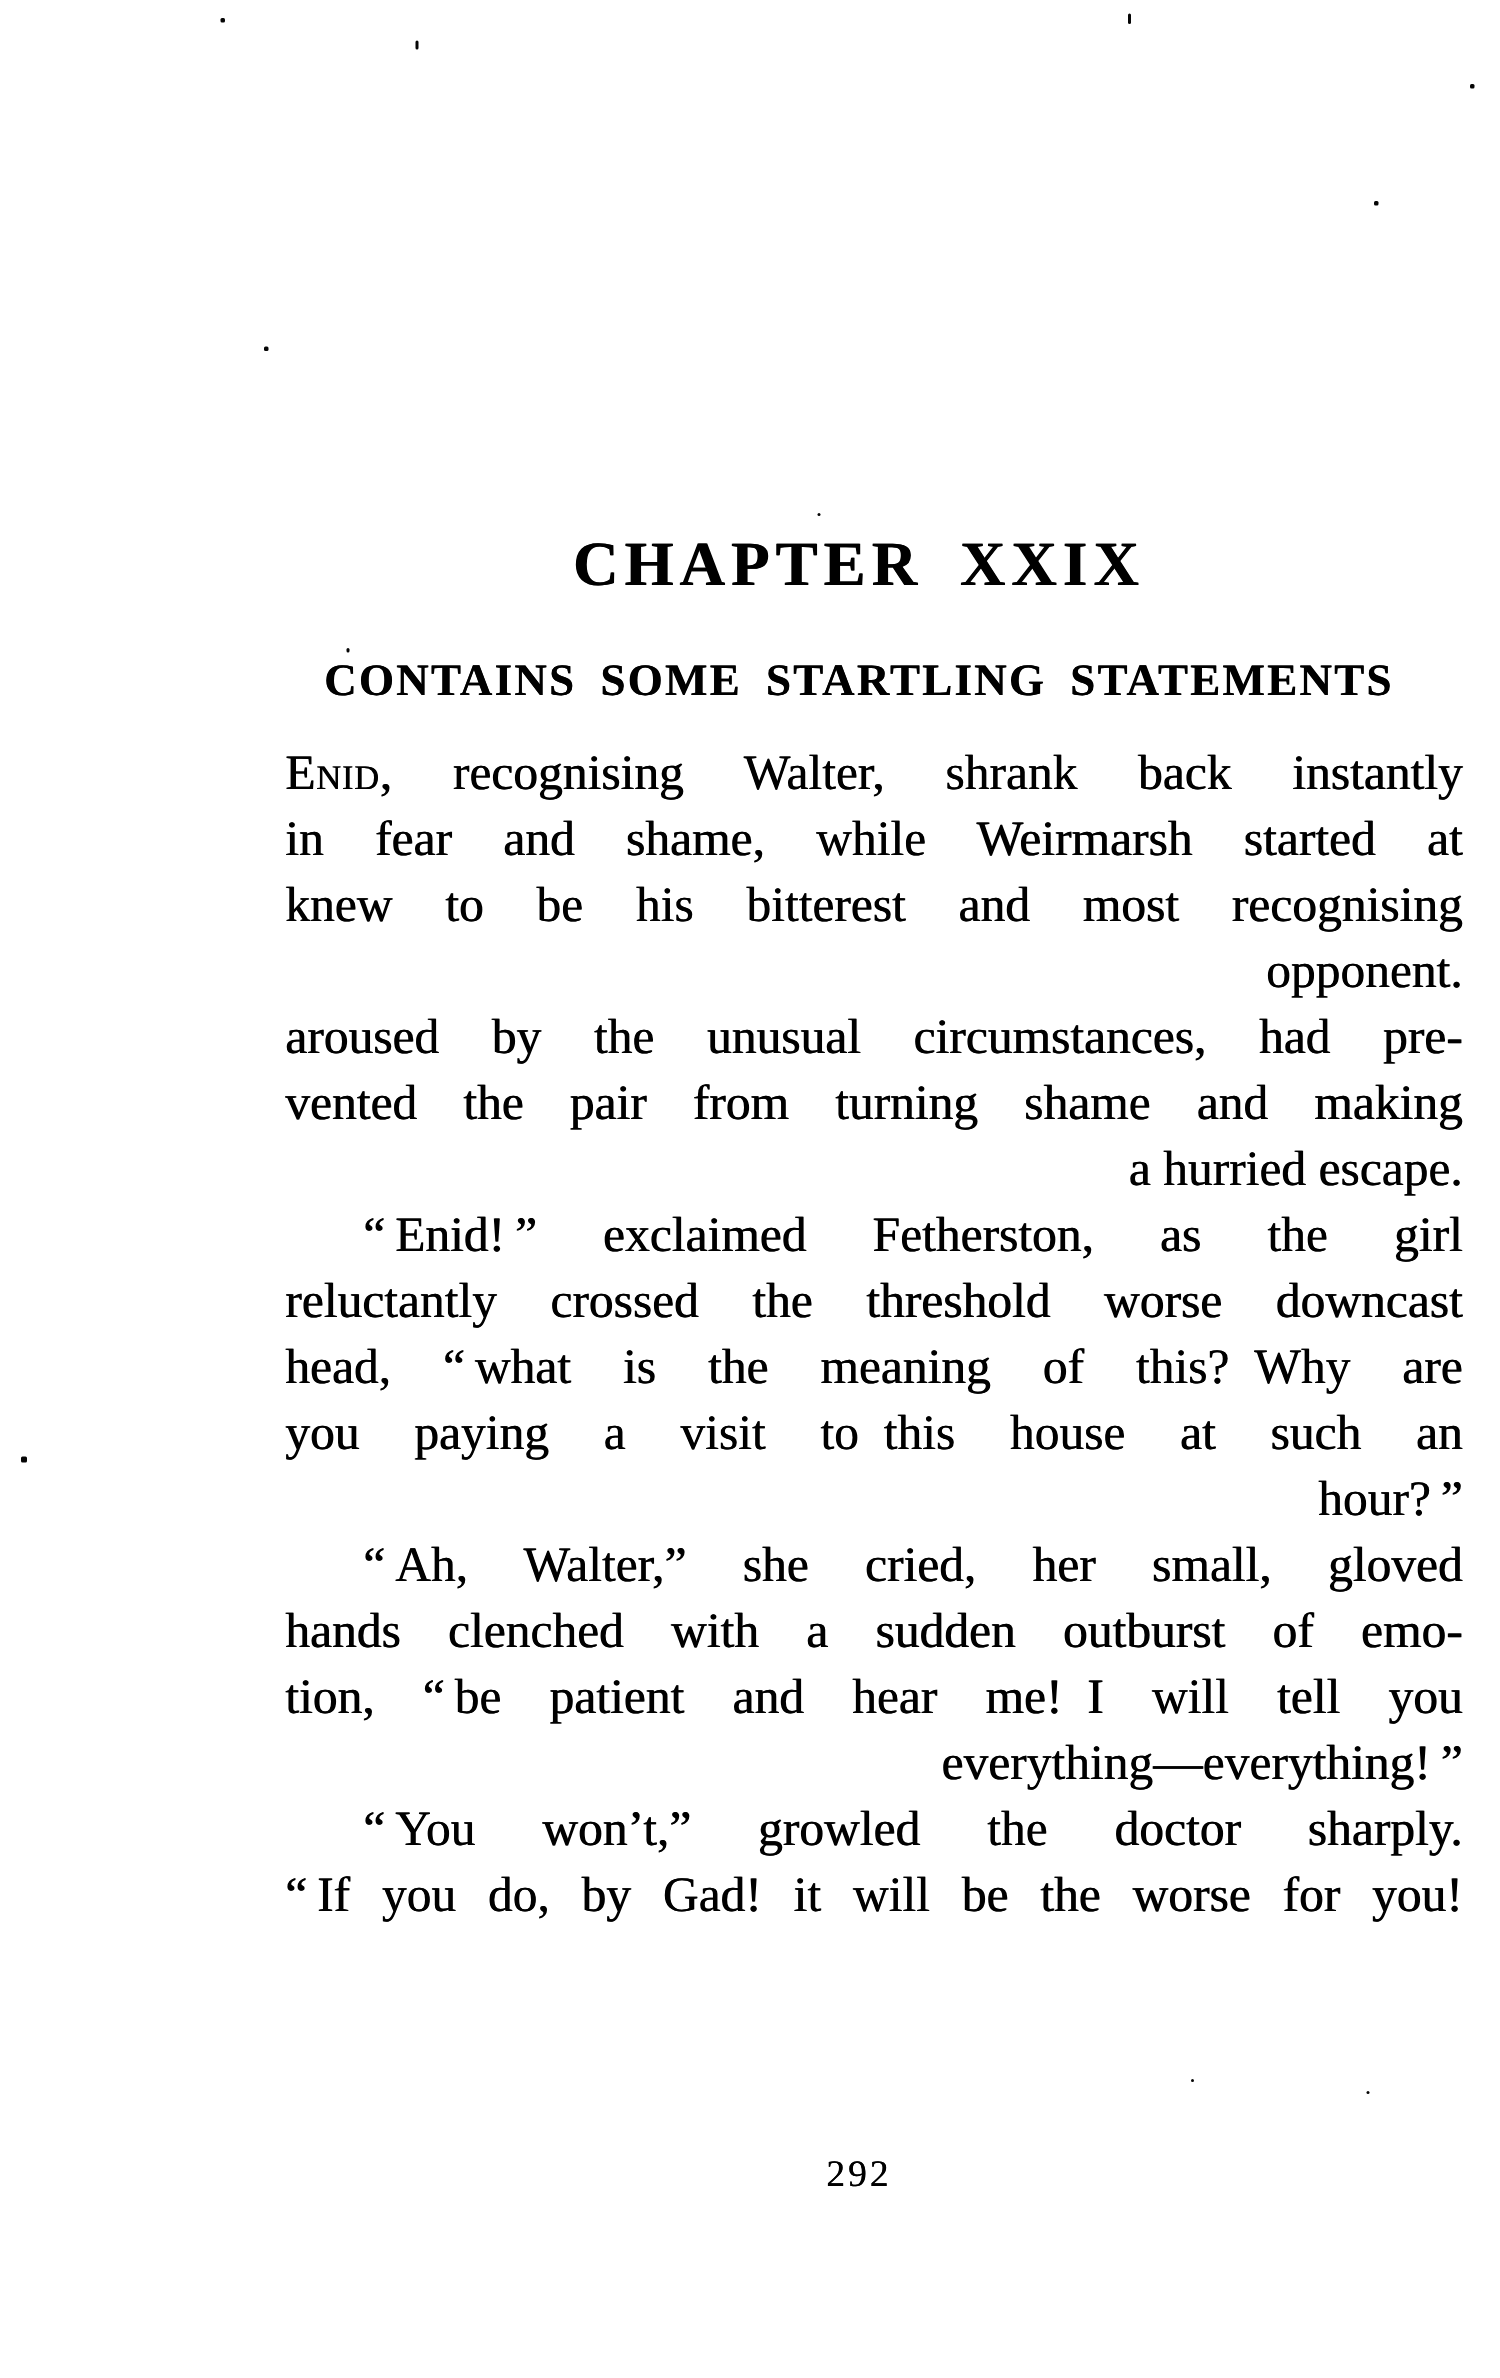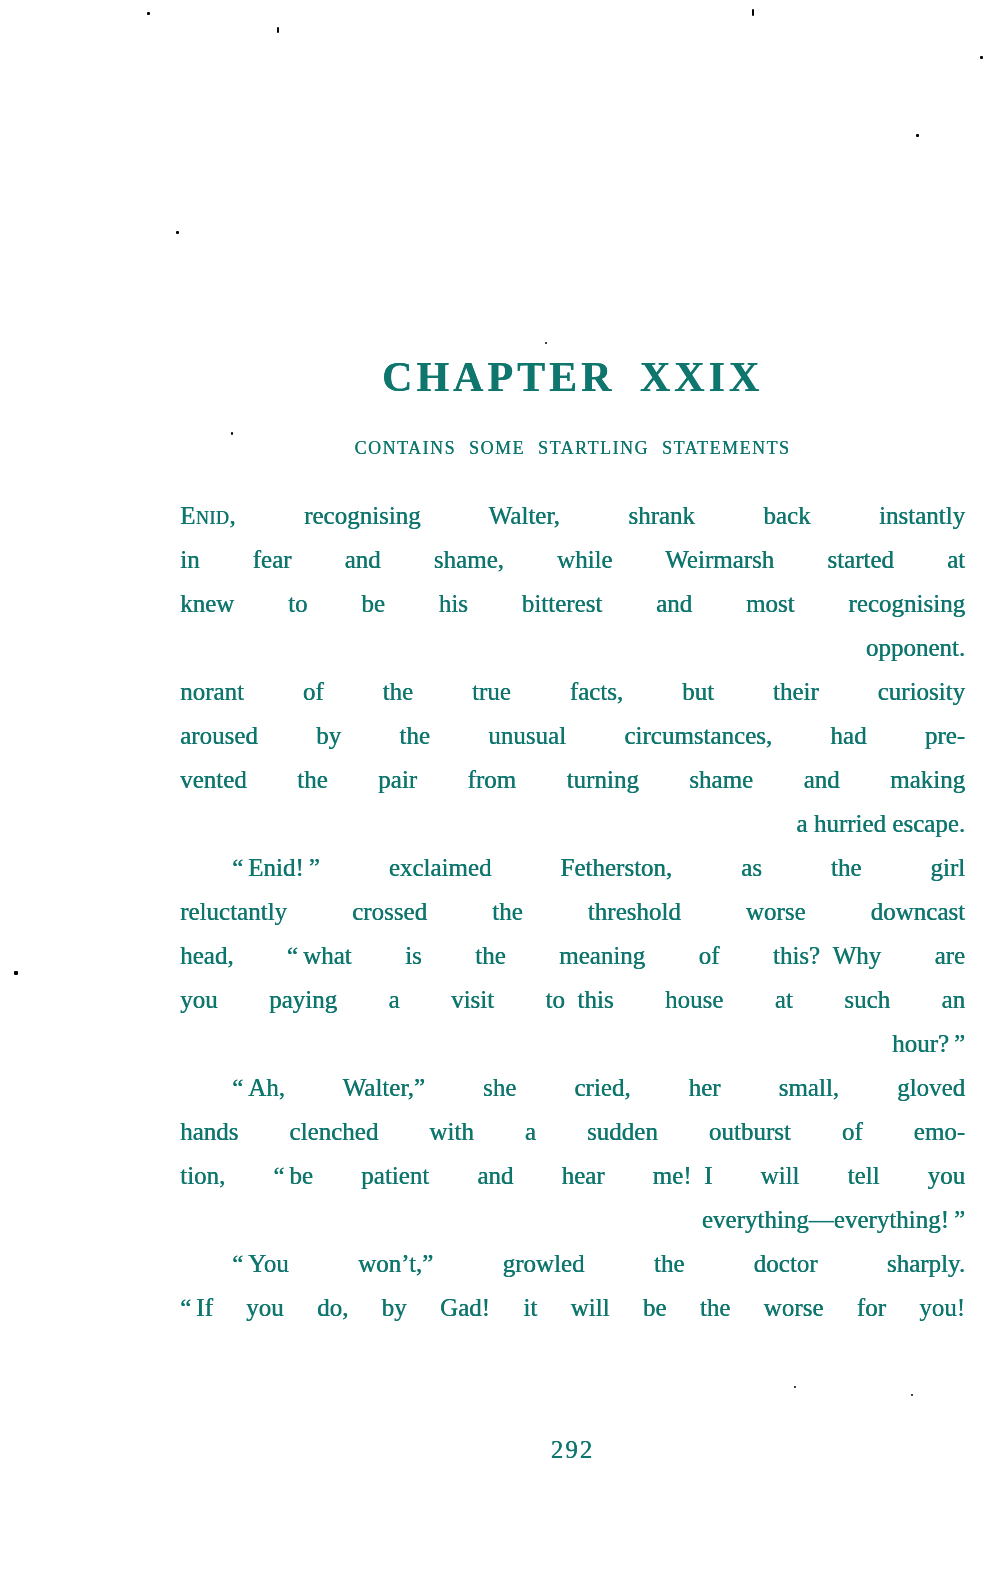--- a/index.html
+++ b/index.html
@@ -5,21 +5,21 @@
   html, body {
     margin: 0;
     padding: 0;
     background: #ffffff;
   }
   .page {
     position: relative;
     width: 1000px;
     height: 1585px;
     background: #ffffff;
-    color: #0f766e;
+    color: #000000;
     font-family: "Liberation Serif", "DejaVu Serif", serif;
     overflow: hidden;
   }
   .chapter-heading {
     position: absolute;
     left: 180px;
     top: 356px;
     width: 785px;
     margin: 0;
     text-align: center;
@@ -30,33 +30,33 @@
     line-height: 1;
     text-shadow: 0.4px 0 0 currentColor;
   }
   .chapter-subtitle {
     position: absolute;
     left: 180px;
     top: 439px;
     width: 785px;
     margin: 0;
     text-align: center;
-    font-size: 18px;
-    font-weight: 400;
+    font-size: 30px;
+    font-weight: 700;
     letter-spacing: 1.5px;
     word-spacing: 7px;
     line-height: 1;
     text-shadow: 0.3px 0 0 currentColor;
   }
   .body-text {
     position: absolute;
-    left: 180px;
+    left: 190px;
     top: 494px;
     width: 785px;
-    font-size: 25px;
+    font-size: 33px;
     line-height: 44px;
     text-shadow: 0.45px 0 0 currentColor;
   }
   .line {
     text-align: right;
   }
   .line.just {
     text-align: justify;
     text-align-last: justify;
   }
@@ -94,21 +94,20 @@
 <div class="page">
   <h1 class="chapter-heading">CHAPTER XXIX</h1>
 
   <h2 class="chapter-subtitle">CONTAINS SOME STARTLING STATEMENTS</h2>
 
   <div class="body-text">
       <div class="line just"><span class="smallcaps">Enid</span><span>, recognising Walter, shrank back instantly</span></div>
       <div class="line just"><span>in fear and shame, while Weirmarsh started at</span></div>
       <div class="line just"><span>knew to be his bitterest and most recognising</span></div>
       <div class="line"><span>opponent.</span></div>
-      <div class="line just"><span>norant of the true facts, but their curiosity</span></div>
       <div class="line just"><span>aroused by the unusual circumstances, had pre-</span></div>
       <div class="line just"><span>vented the pair from turning shame and making</span></div>
       <div class="line"><span>a hurried escape.</span></div>
       <div class="line just indent"><span>“ Enid! ” exclaimed Fetherston, as the girl</span></div>
       <div class="line just"><span>reluctantly crossed the threshold worse downcast</span></div>
       <div class="line just"><span>head, “ what is the meaning of this? Why are</span></div>
       <div class="line just"><span>you paying a visit to this house at such an</span></div>
       <div class="line"><span>hour? ”</span></div>
       <div class="line just indent"><span>“ Ah, Walter,” she cried, her small, gloved</span></div>
       <div class="line just"><span>hands clenched with a sudden outburst of emo-</span></div>

